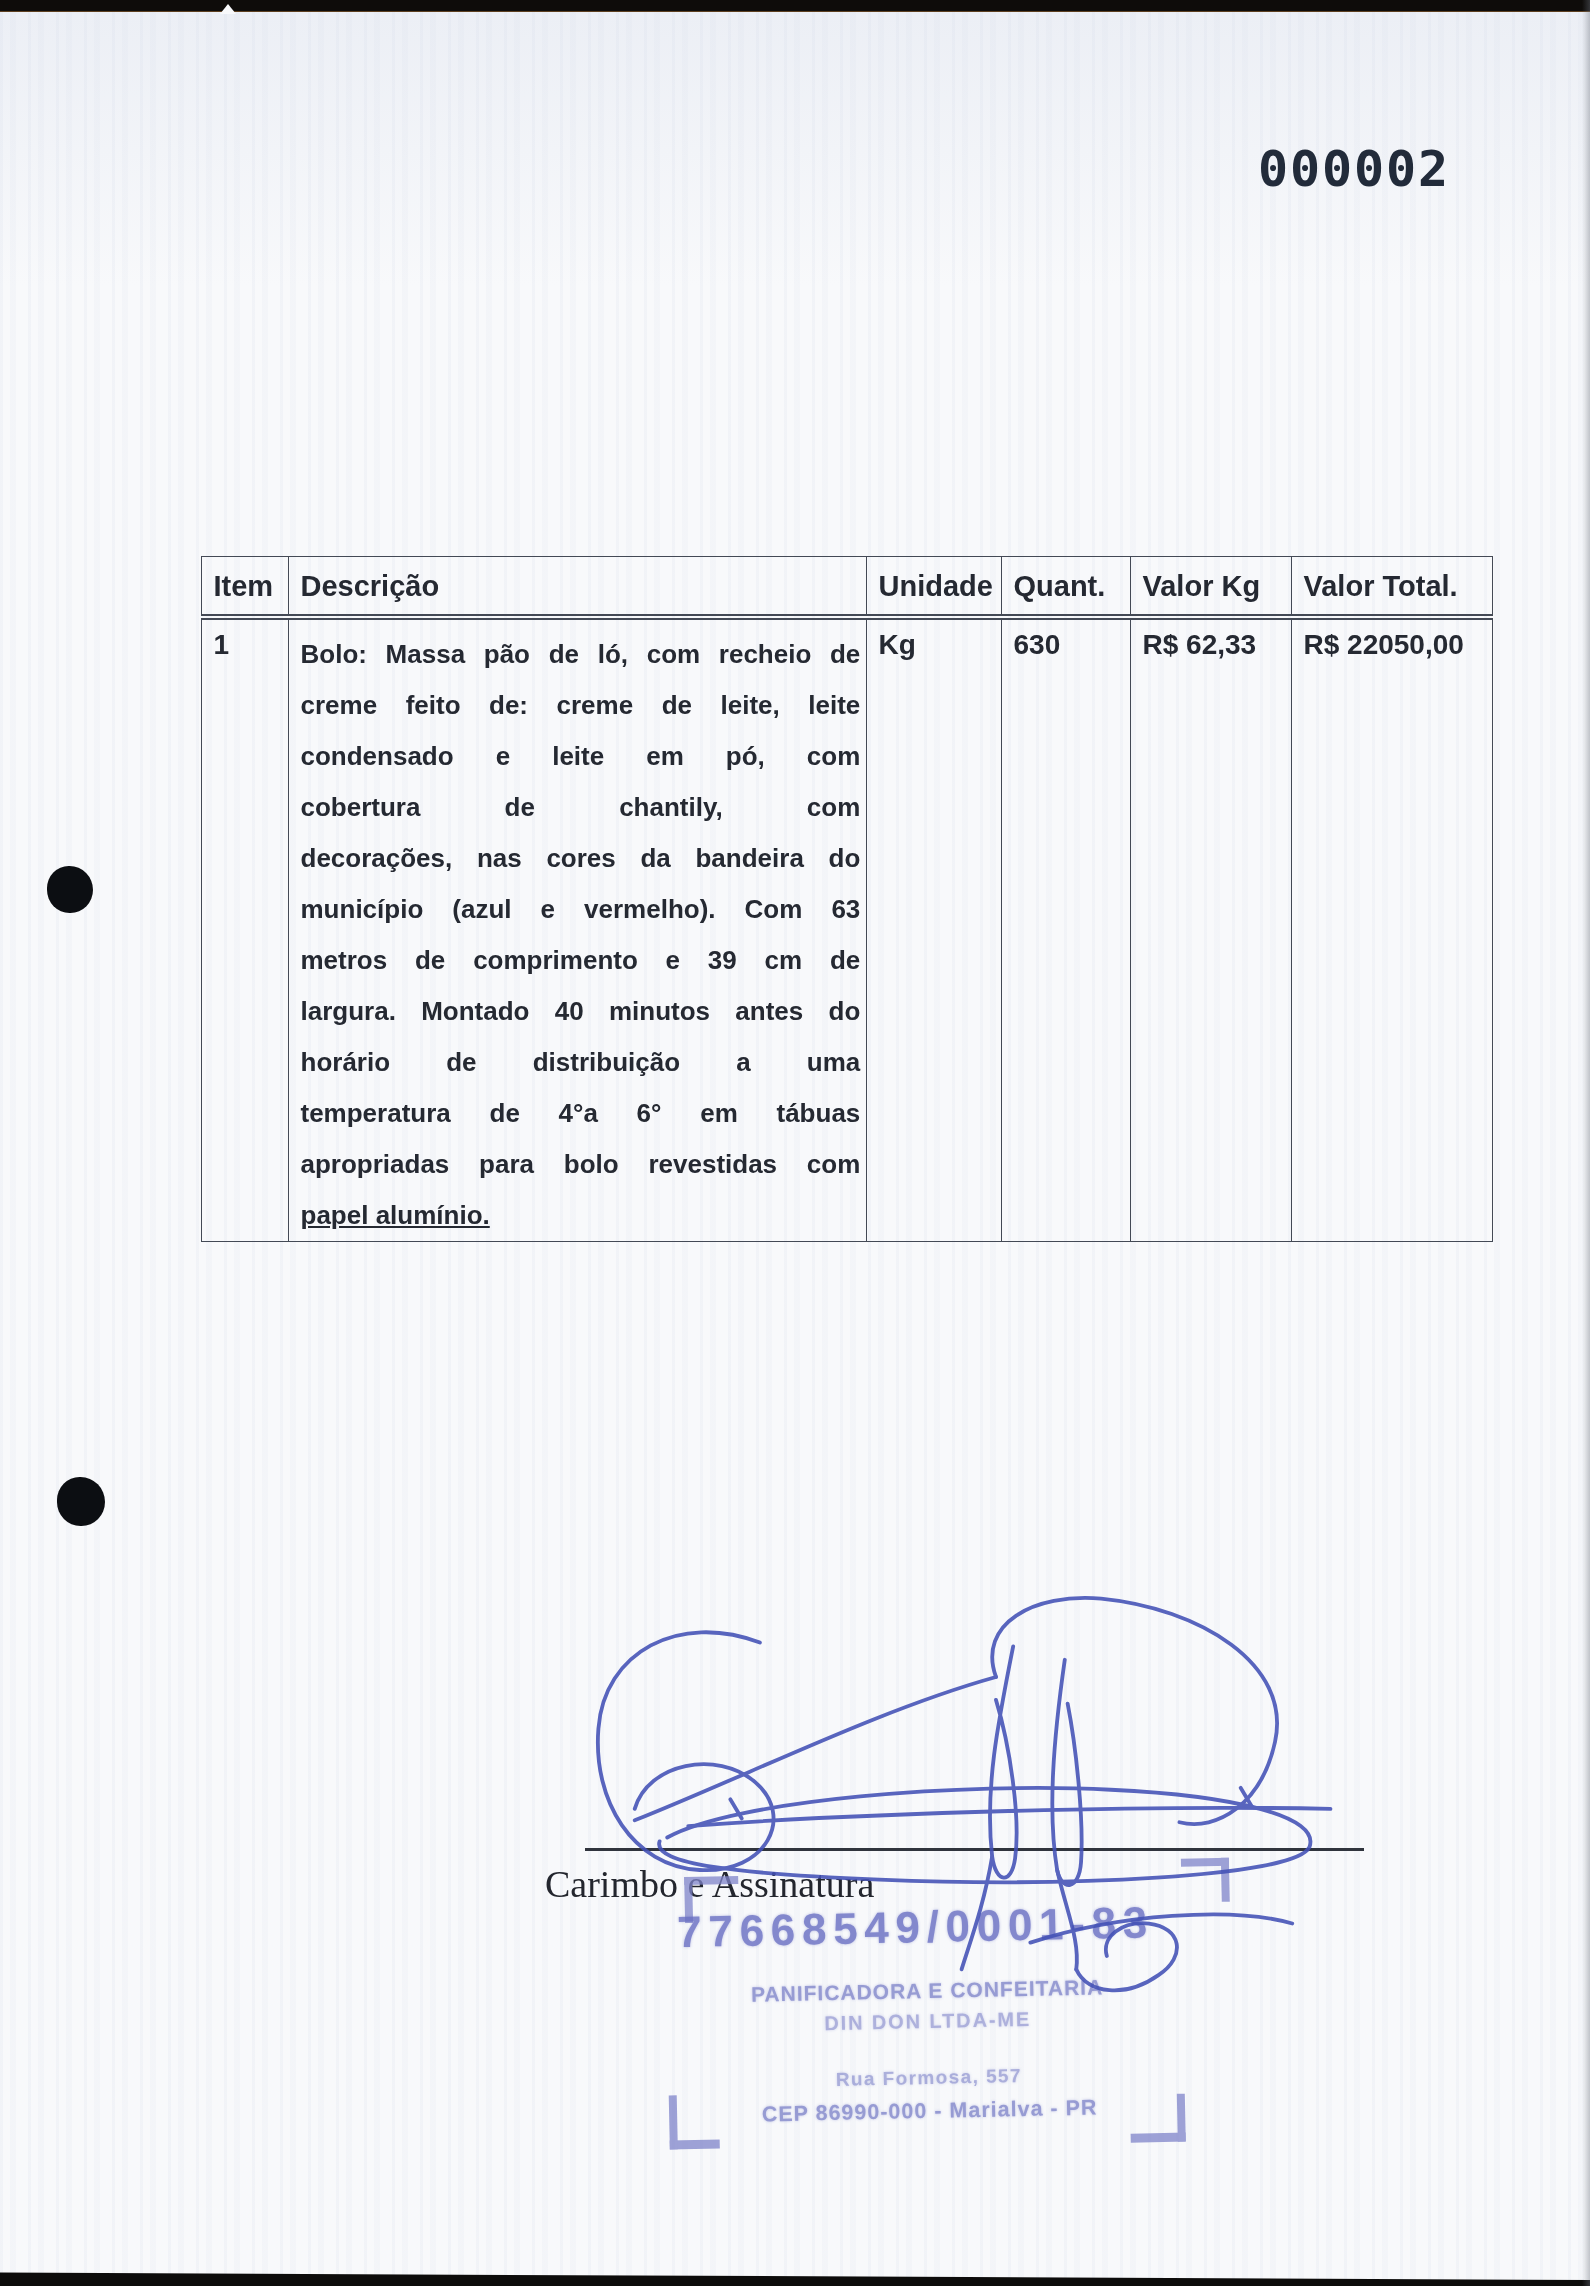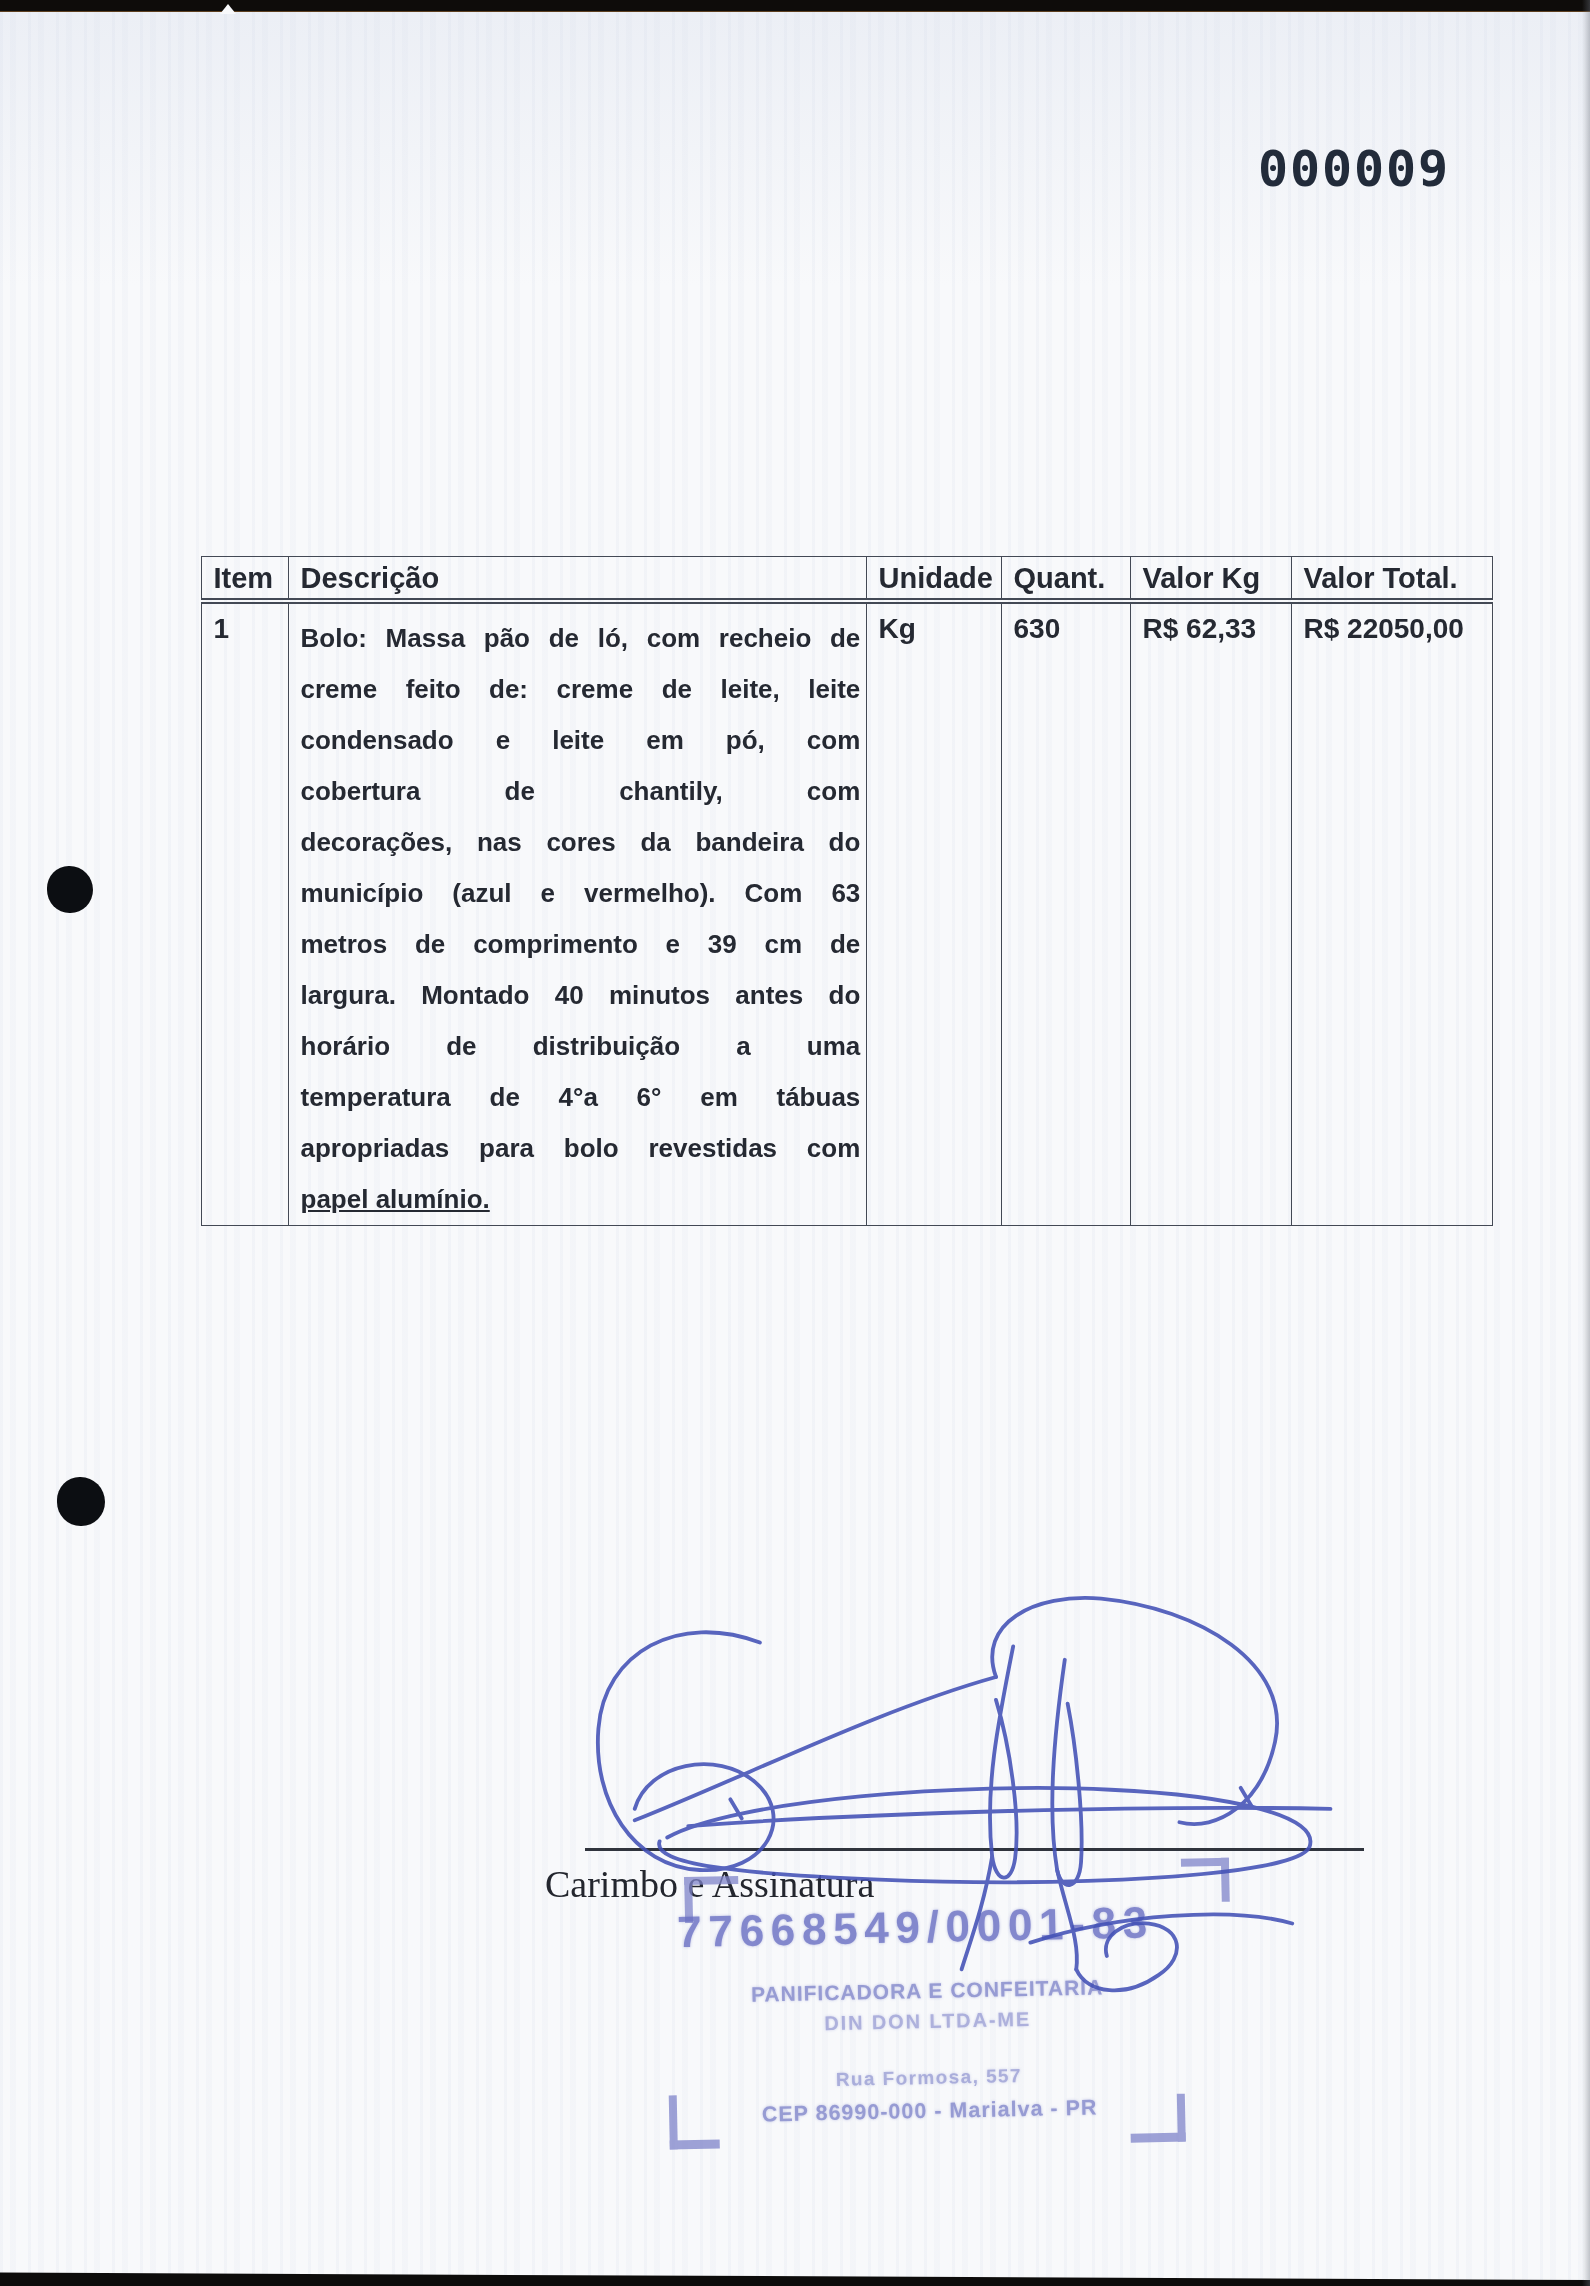--- a/index.html
+++ b/index.html
@@ -37,21 +37,21 @@
     font-family:"Liberation Serif", serif; font-size:36px; line-height:43px; color:#21242c; }
   .doc-header b { font-weight:700; }
   .page-number { position:absolute; left:1258px; top:140px; z-index:2;
     font-family:"DejaVu Sans Mono", monospace; font-weight:700; font-size:50px;
     letter-spacing:1.9px; color:#222b3a; }
 
   
   table.items { position:absolute; left:201px; top:556px; width:1290px; z-index:2;
     border-collapse:collapse; table-layout:fixed; color:#252932; }
   table.items th, table.items td { border:1.9px solid #434955; }
-  table.items th { height:44px; font-size:29px; font-weight:700; text-align:left;
+  table.items th { height:60px; font-size:29px; font-weight:700; text-align:left;
     vertical-align:middle; padding:1.9px 5.7px 0 11.5px; border-bottom:6.7px double #434955; }
   table.items td { height:623px; vertical-align:top; font-weight:700; font-size:28px;
     padding:9.6px 5.7px 0 11.5px; }
   td.desc-cell { padding:8.6px 17px 0 13.4px; }
   .desc-line { font-size:26px; line-height:51px; text-align:justify; text-align-last:justify; }
   .desc-line.last { text-align-last:left;text-decoration:underline; }
 
   
   .date-line { position:absolute; left:667px; top:1694px; width:726px; z-index:2;
     font-family:"Liberation Serif", serif; font-size:39px; color:#23262e; text-align:center; }
@@ -84,21 +84,21 @@
 
 <div class="page">
 
   <div class="top-bar"></div>
   <div class="top-bar-notch"></div>
   <div class="bottom-band"></div>
   <div class="right-edge"></div>
   <div class="punch p1"></div>
   <div class="punch p2"></div>
 
-  <div class="page-number">000009</div>
+  <div class="page-number">000002</div>
 
 
   <table class="items">
     <colgroup>
       <col style="width:87px">
         <col style="width:578px">
         <col style="width:135px">
       <col style="width:129px">
         <col style="width:161px">
         <col style="width:201px">

